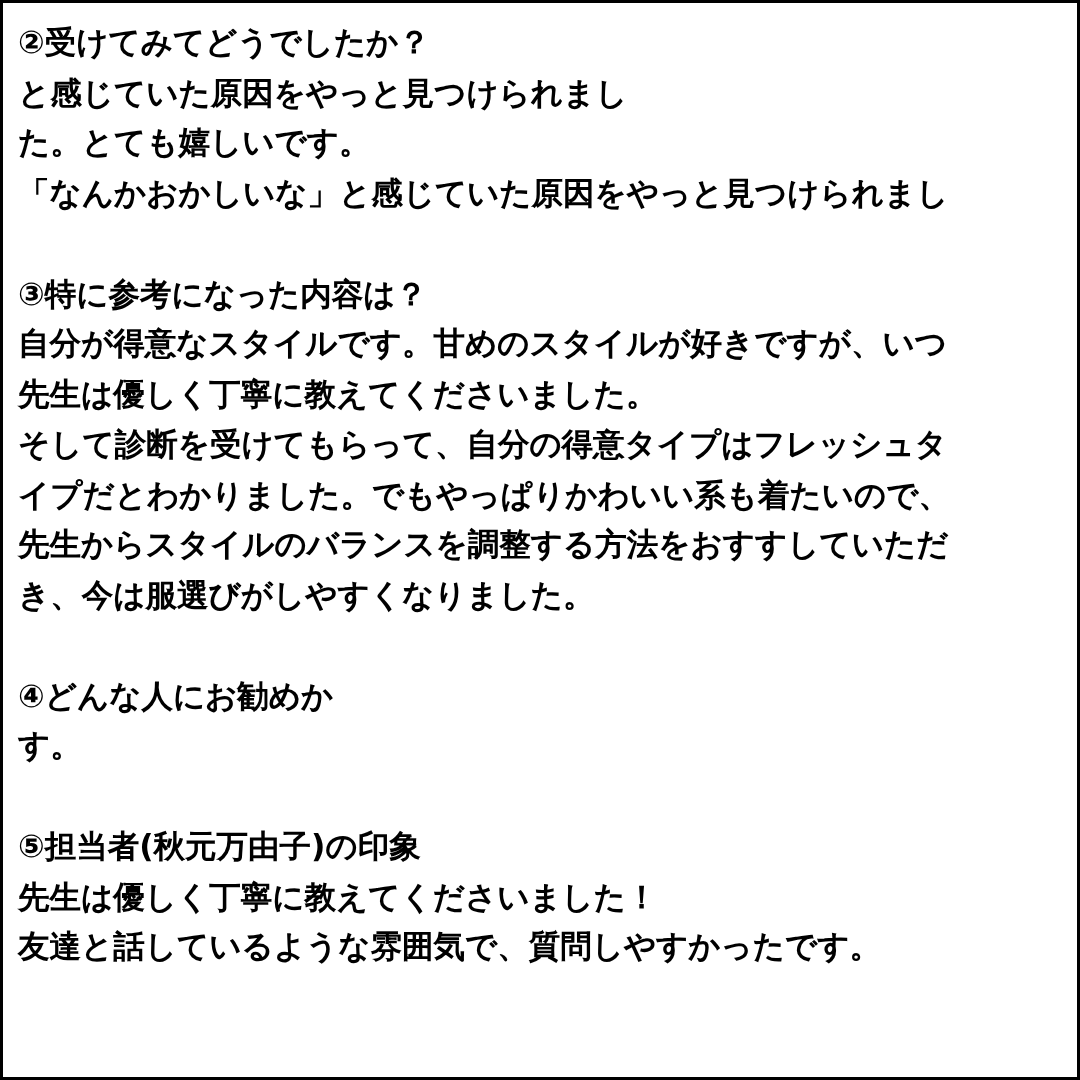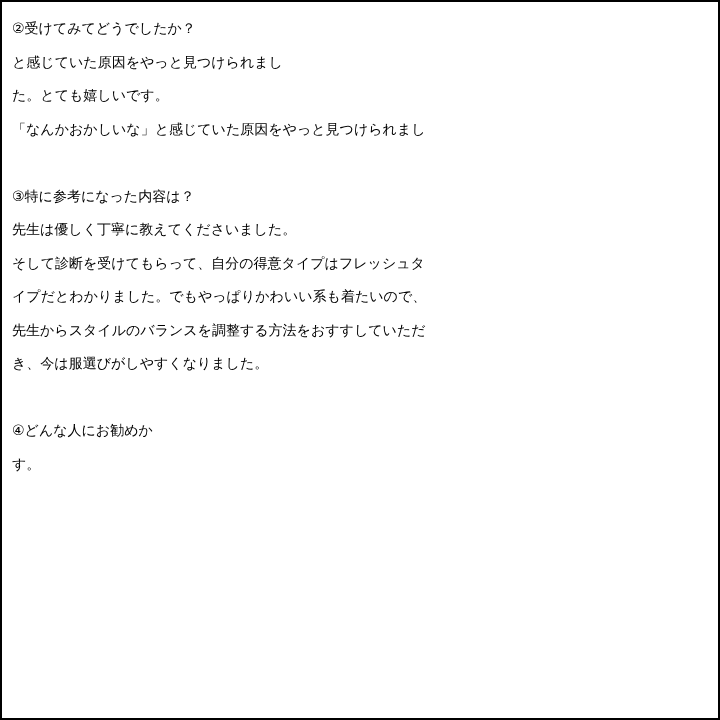--- a/index.html
+++ b/index.html
@@ -23,25 +23,25 @@
     background: #ffffff;
   }
   .content {
     box-sizing: border-box;
     padding: 10px 12px 0 10px;
   }
   .block {
     margin: 0;
   }
   .line {
-    font-size: 14px;
+    font-size: 21px;
     line-height: 33.5px;
     white-space: pre-wrap;
     letter-spacing: 0px;
-    font-weight: 400;
+    font-weight: 700;
   }
   .spacer {
     height: 33.5px;
   }
 </style>
 </head>
 <body>
 
 <div class="page">
   <div class="content">
@@ -50,31 +50,37 @@
       <div class="line">②受けてみてどうでしたか？</div>
       <div class="line">と感じていた原因をやっと見つけられまし</div>
       <div class="line">た。とても嬉しいです。</div>
       <div class="line">「なんかおかしいな」と感じていた原因をやっと見つけられまし</div>
     </div>
 
     <div class="spacer"></div>
 
     <div class="block">
       <div class="line">③特に参考になった内容は？</div>
+      <div class="line">自分が得意なスタイルです。甘めのスタイルが好きですが、いつ</div>
       <div class="line">先生は優しく丁寧に教えてくださいました。</div>
       <div class="line">そして診断を受けてもらって、自分の得意タイプはフレッシュタ</div>
       <div class="line">イプだとわかりました。でもやっぱりかわいい系も着たいので、</div>
       <div class="line">先生からスタイルのバランスを調整する方法をおすすしていただ</div>
       <div class="line">き、今は服選びがしやすくなりました。</div>
     </div>
 
     <div class="spacer"></div>
 
     <div class="block">
       <div class="line">④どんな人にお勧めか</div>
       <div class="line">す。</div>
     </div>
 
     <div class="spacer"></div>
 
+    <div class="block">
+      <div class="line">⑤担当者(秋元万由子)の印象</div>
+      <div class="line">先生は優しく丁寧に教えてくださいました！</div>
+      <div class="line">友達と話しているような雰囲気で、質問しやすかったです。</div>
+    </div>
 
   </div>
 </div>
 
 </body></html>

